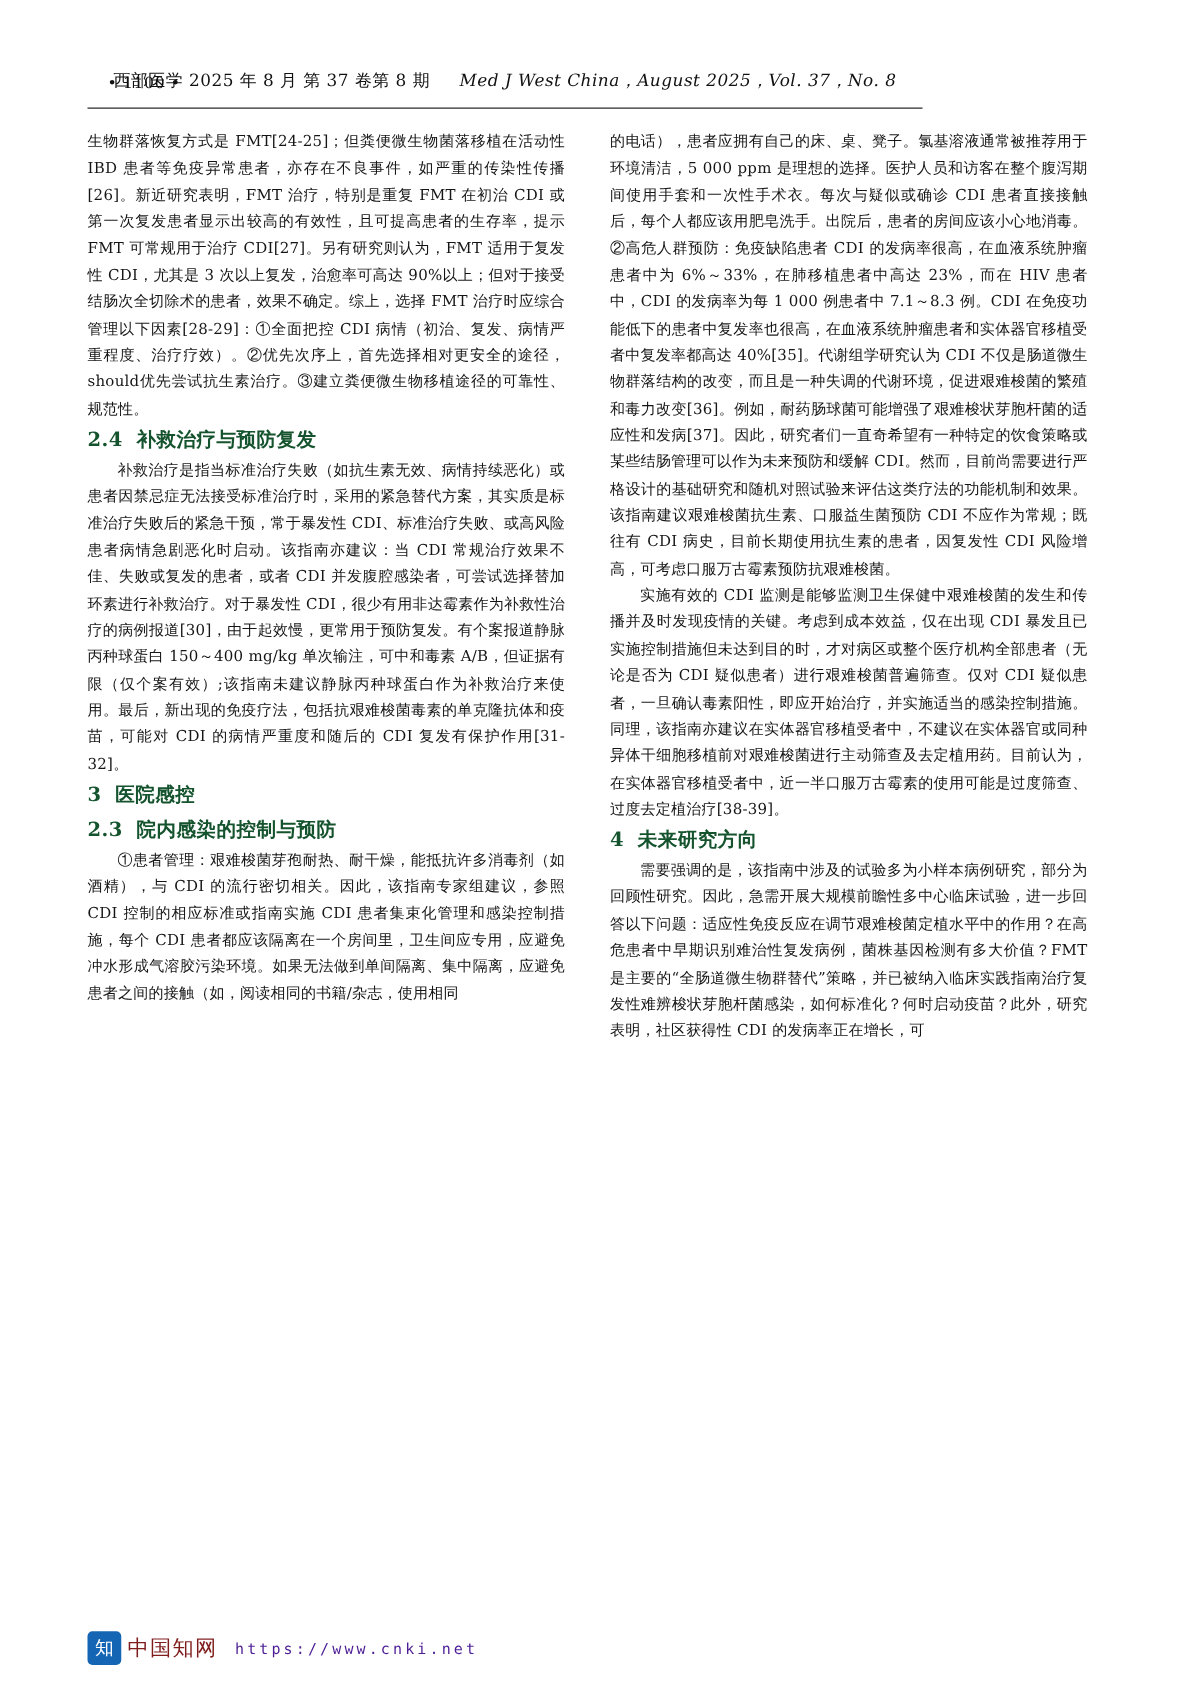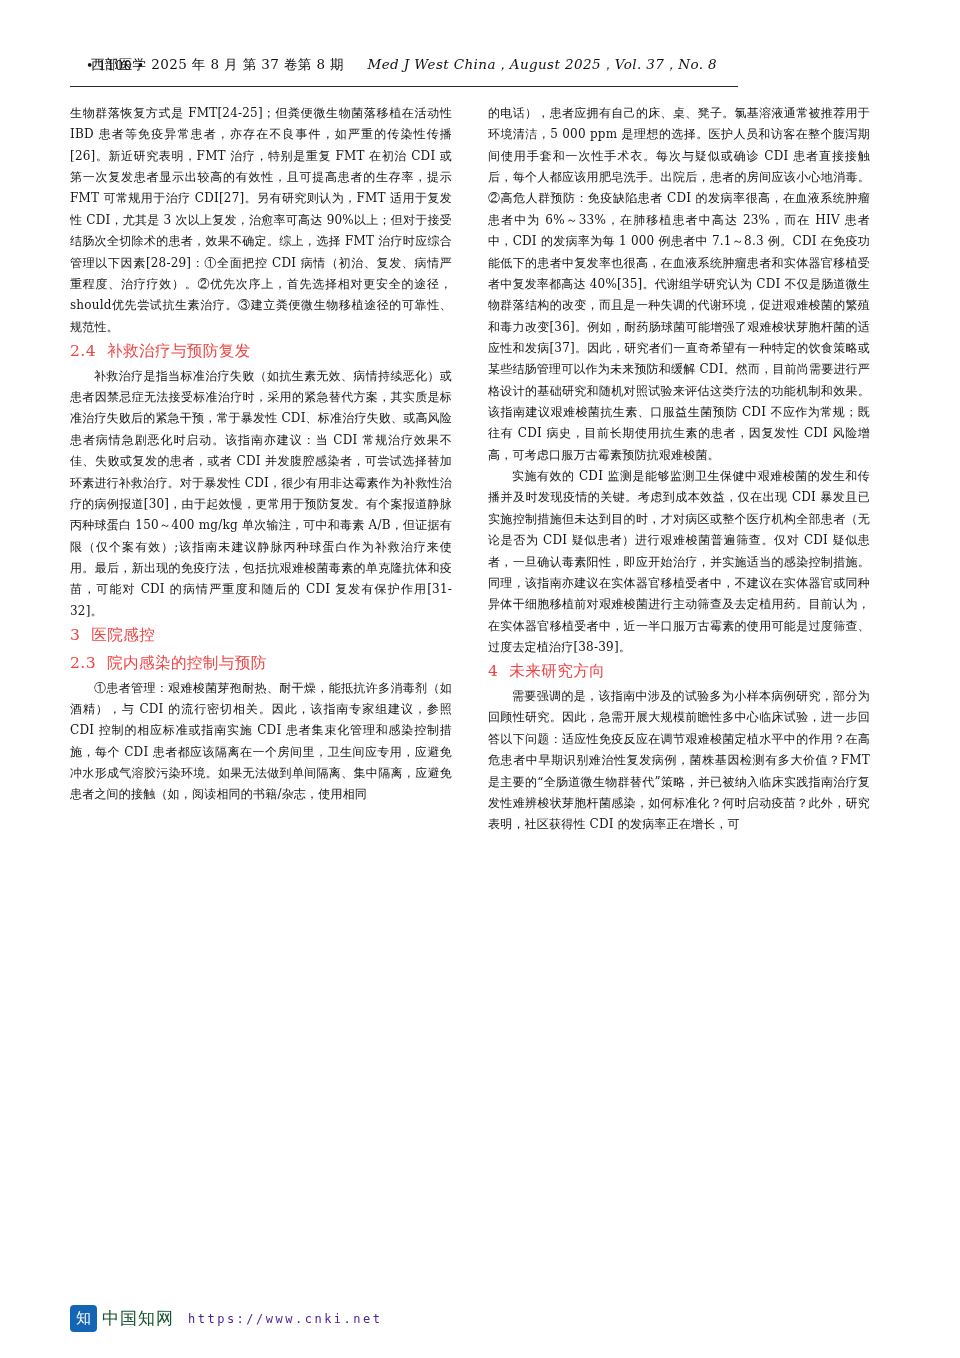--- a/index.html
+++ b/index.html
@@ -74,23 +74,23 @@
     letter-spacing: .2px;
     color: #151515;
   }
   p.indent {
     text-indent: 2em;
   }
   h3.heading {
     margin: 0;
     font-size: 15.6px;
     line-height: 1.78;
-    font-weight: normal;
+    font-weight: bold;
     letter-spacing: .4px;
-    color: #ef4444;
+    color: #14532d;
   }
   h3.heading .num {
     margin-right: .7em;
   }
   
   .footer {
     position: absolute;
     left: 70px;
     bottom: 26px;
     display: flex;
@@ -108,21 +108,21 @@
     border-radius: 4px;
     background: #1466b5;
     color: #fff;
     font-size: 15px;
     line-height: 27px;
     text-align: center;
     font-family: "DejaVu Sans", "Liberation Sans", sans-serif;
   }
   .cnki-text {
     font-size: 17px;
-    color: #14532d;
+    color: #7f1d1d;
     letter-spacing: 1px;
   }
   .cnki-url {
     font-family: "DejaVu Sans Mono", "Liberation Mono", monospace;
     font-size: 12px;
     color: #4c1d95;
     letter-spacing: 2.5px;
   }
 </style>
 </head>

